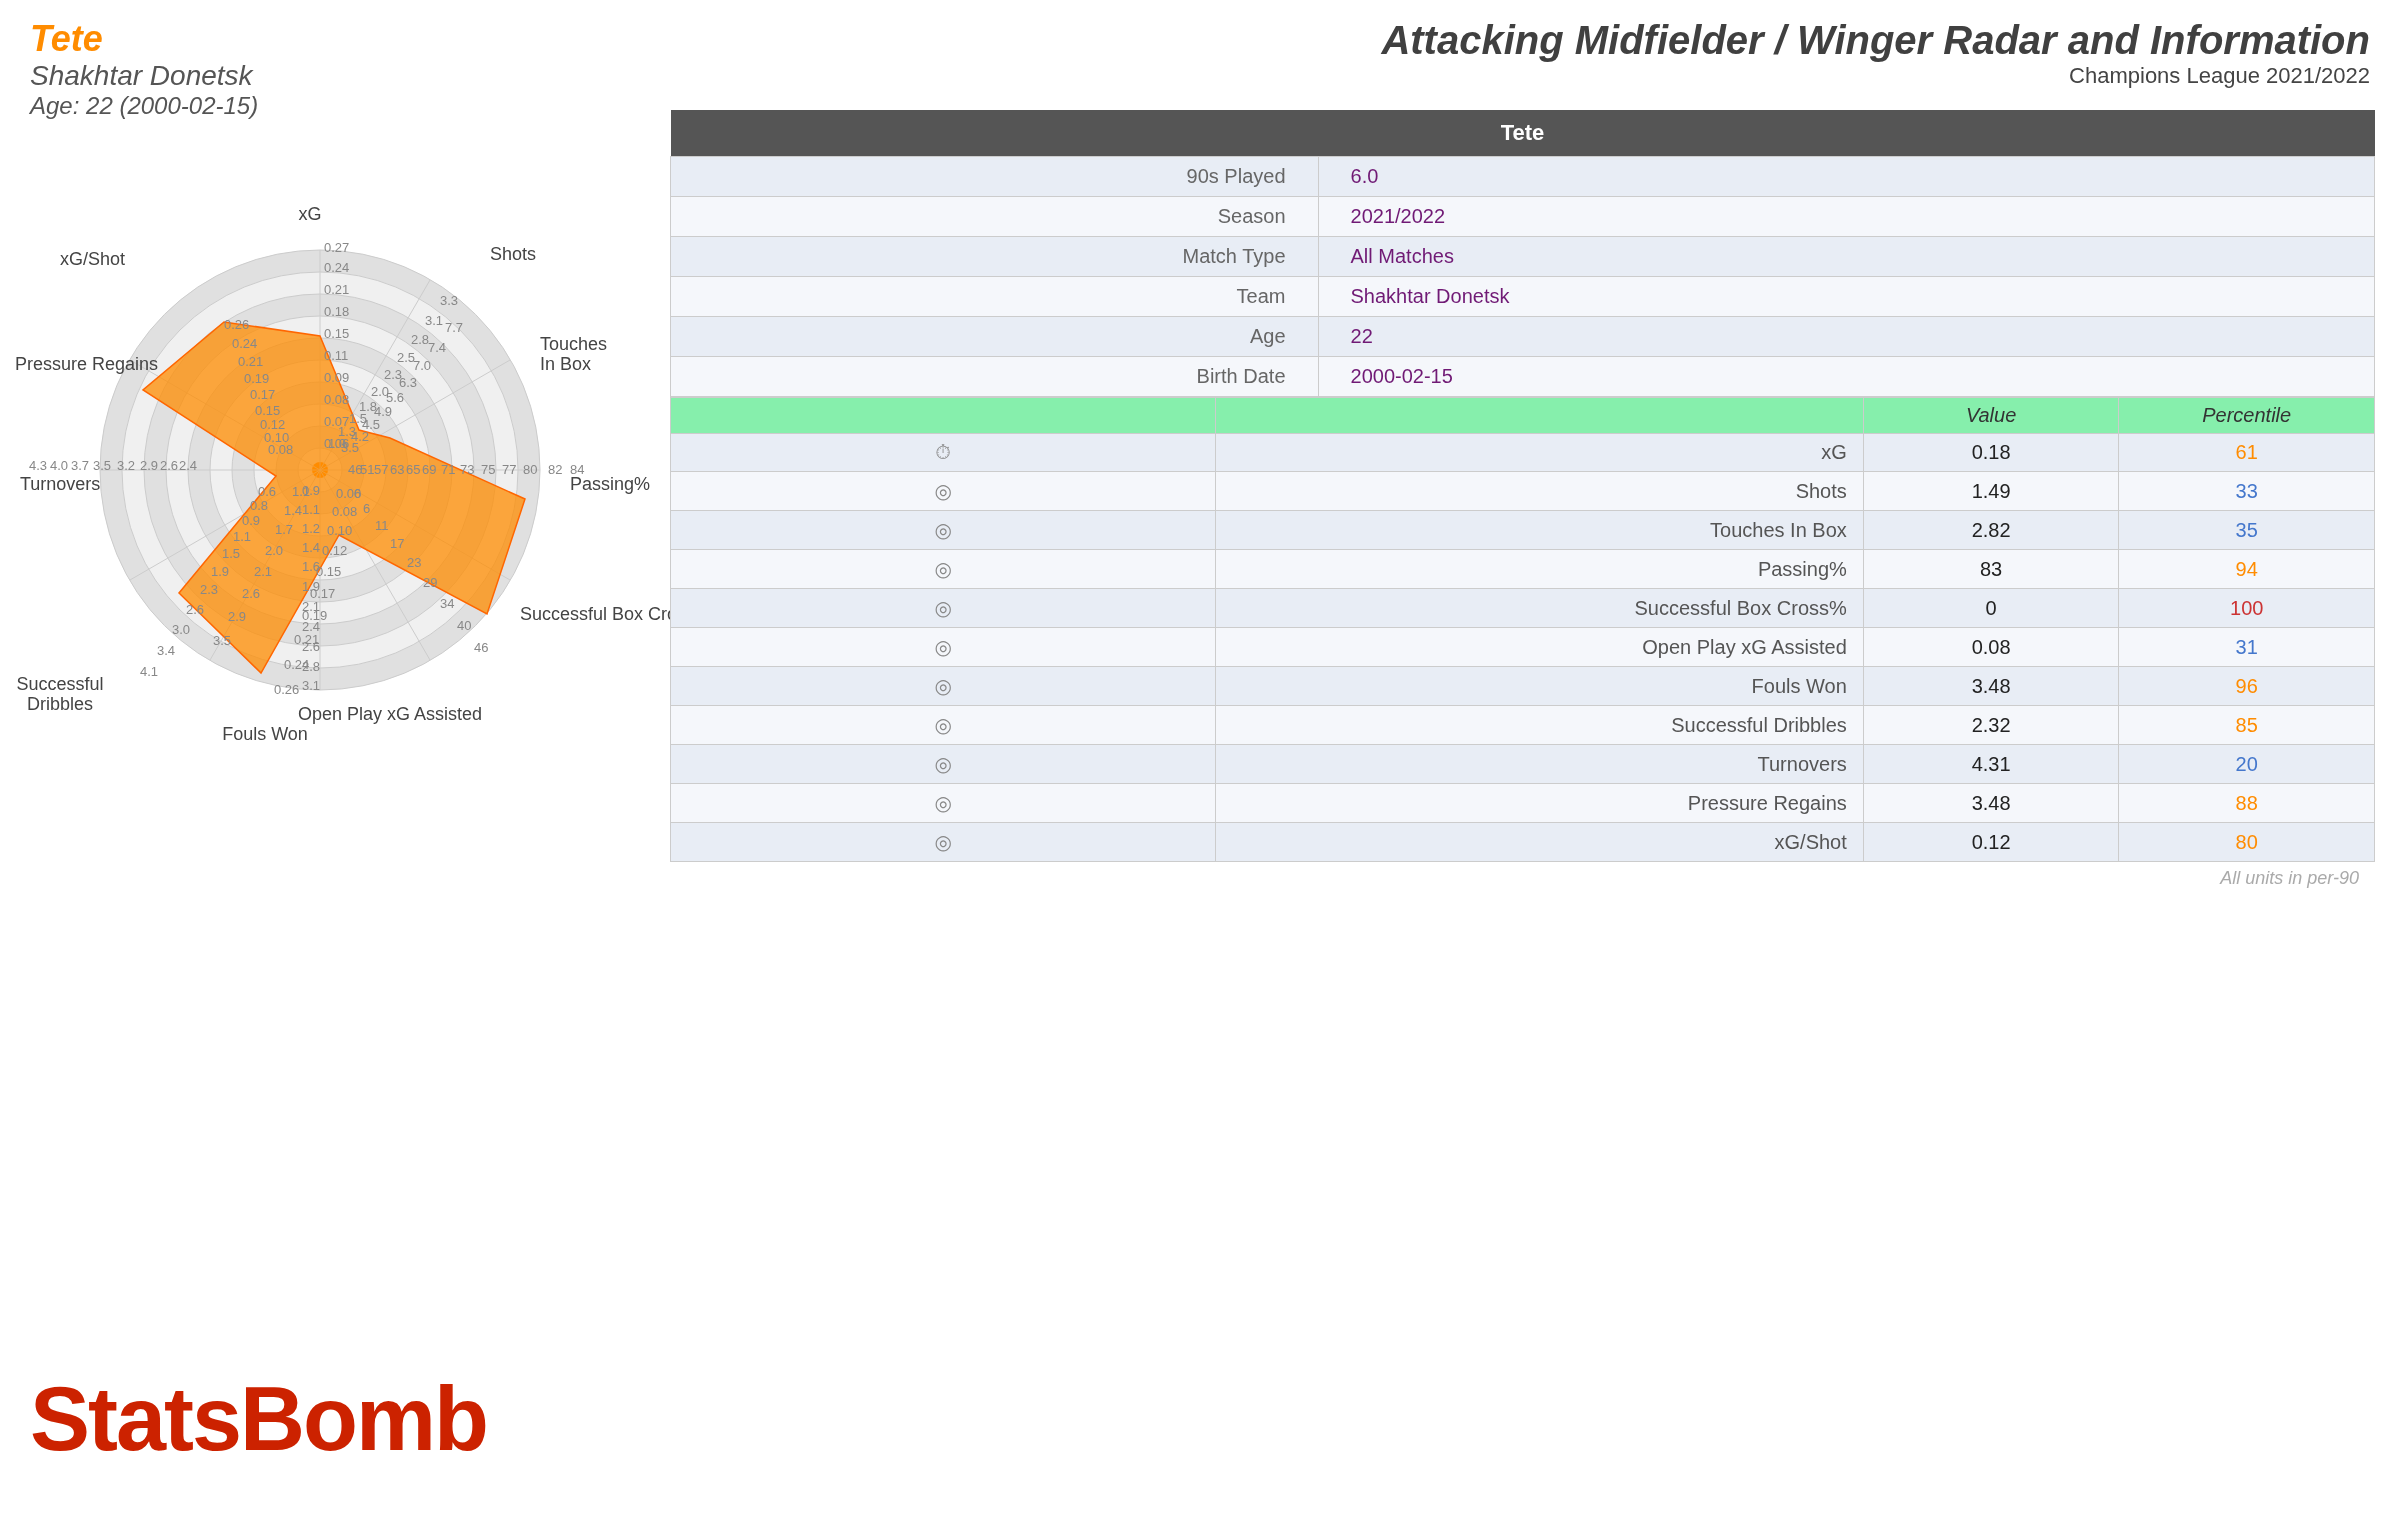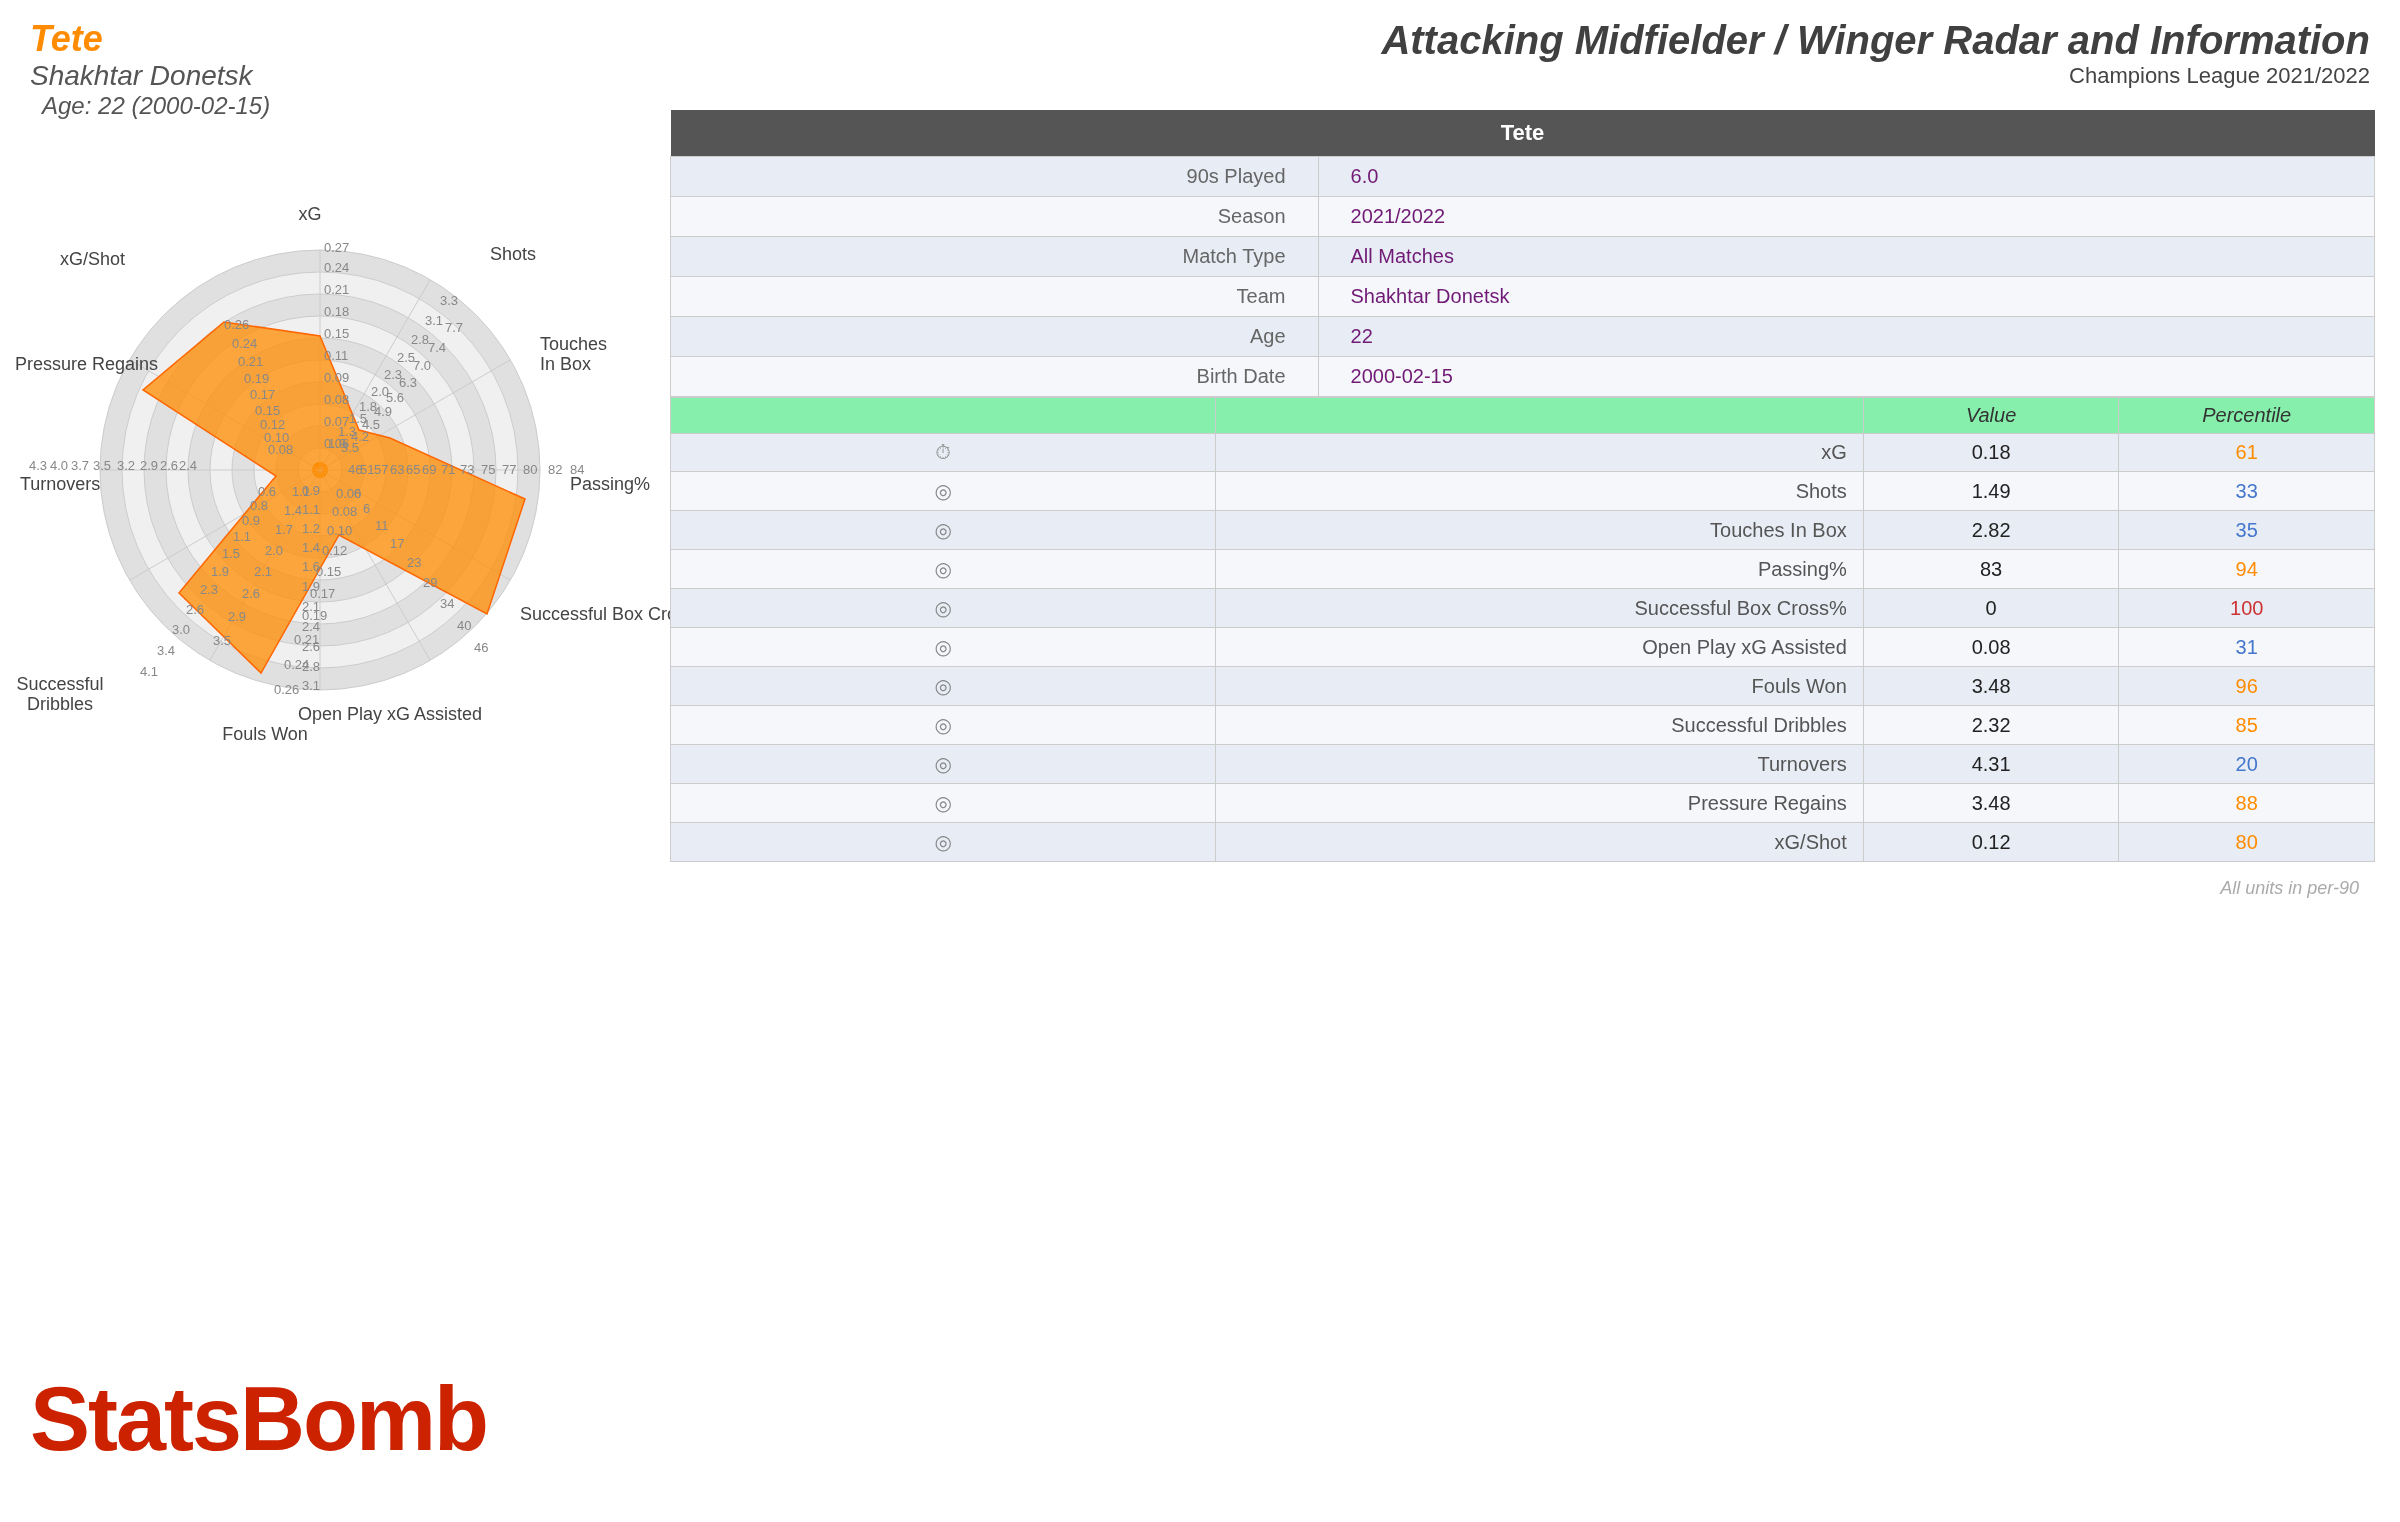--- a/index.html
+++ b/index.html
@@ -26,21 +26,20 @@
     }
     .team-name {
       color: #555;
       font-size: 28px;
       font-style: italic;
     }
     .player-age {
       color: #555;
       font-size: 24px;
       font-style: italic;
-      margin-left: 12px;
     }
 
     .header-right {
       position: absolute;
       top: 18px;
       right: 30px;
       text-align: right;
     }
     .report-title {
       color: #404040;
@@ -161,21 +160,21 @@
     }
     .stat-percentile.orange { color: #ff8c00; }
     .stat-percentile.blue { color: #4477cc; }
     .stat-percentile.red { color: #cc3333; }
 
     .all-units-note {
       text-align: right;
       color: #aaa;
       font-style: italic;
       font-size: 18px;
-      padding: 16px 16px;
+      padding: 6px 16px;
     }
 
     
     .statsbomb-logo {
       position: absolute;
       bottom: 51px;
       left: 30px;
       font-size: 90px;
       font-weight: 900;
       color: #cc2200;

